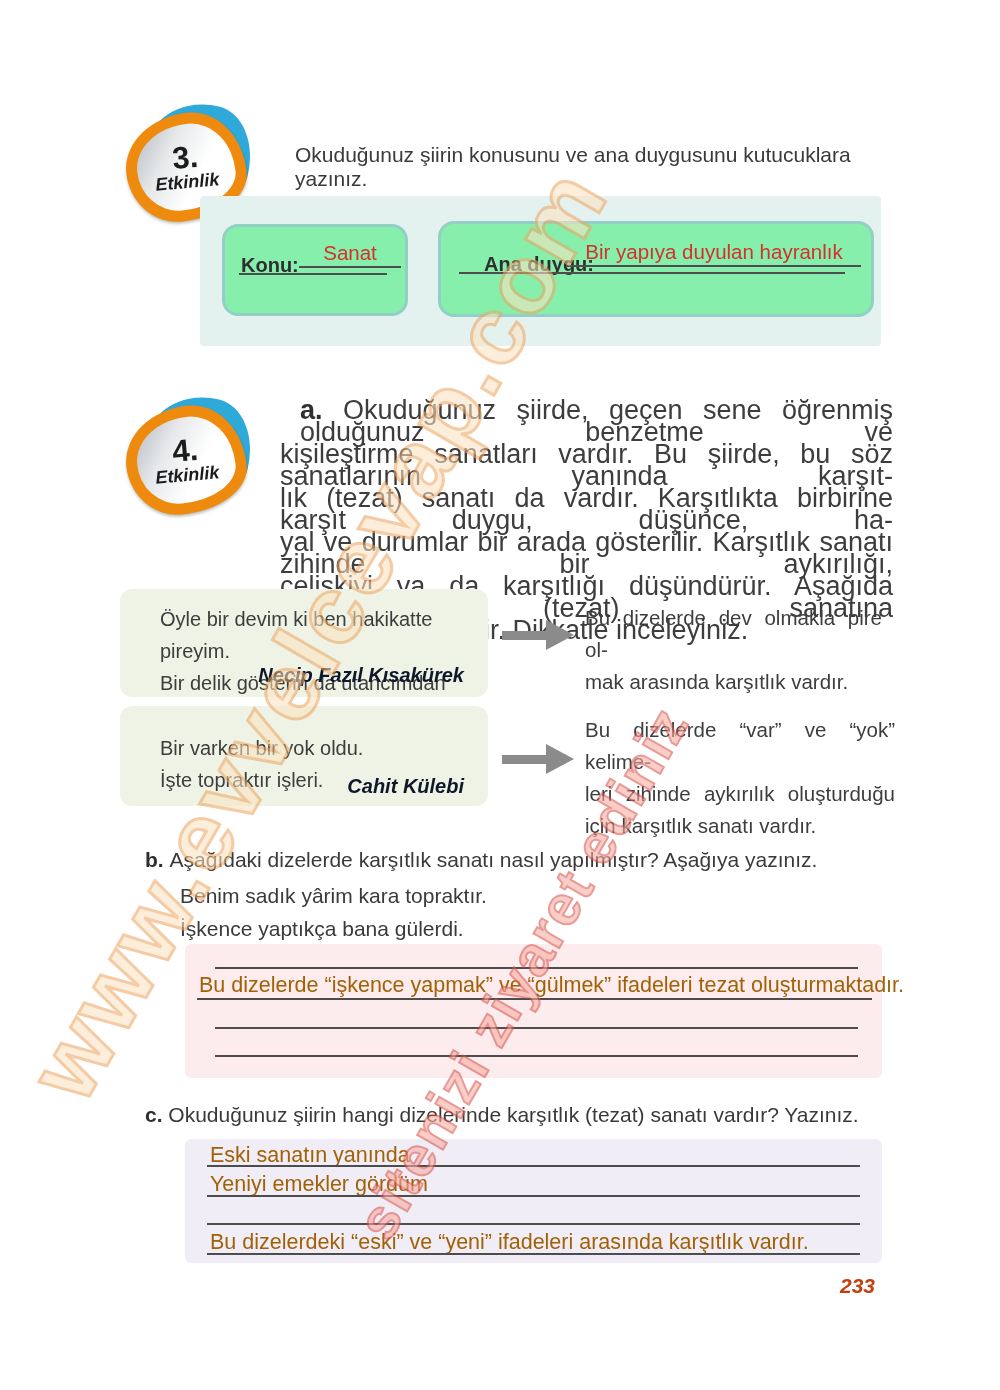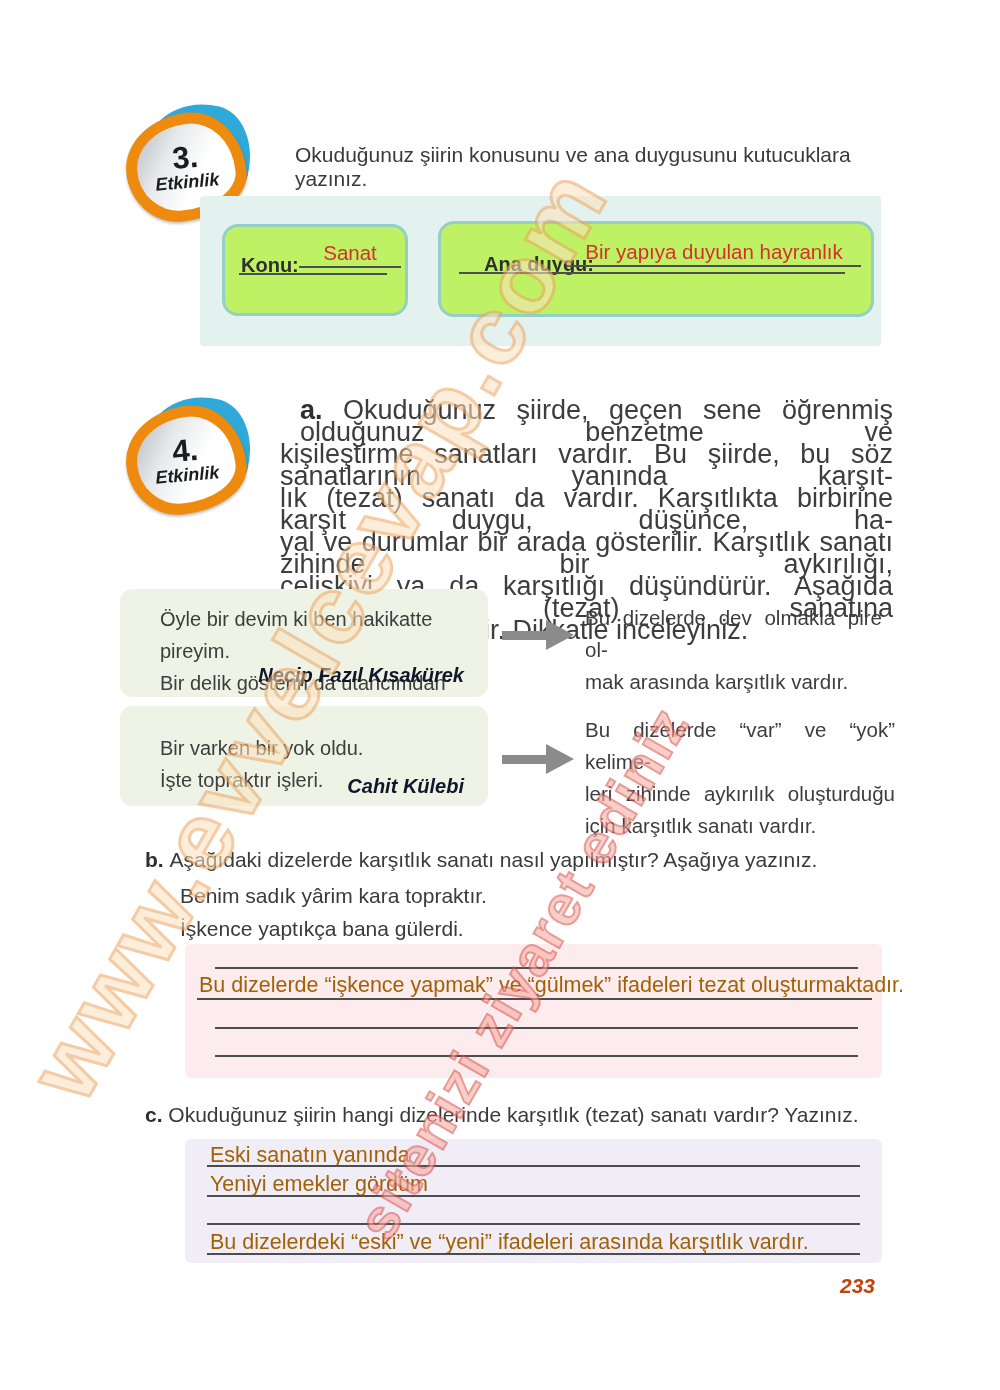--- a/index.html
+++ b/index.html
@@ -23,21 +23,21 @@
   .txt{position:absolute;}
   .instr{font-size:21px;}
   .qline{font-size:21px;}
   .blabel{font-weight:bold;color:#2f2f2f;}
   .jline{text-align:justify;text-align-last:justify;}
   .para{font-size:27px;line-height:22px;color:#3d3d3d;}
   .para .first{padding-left:20px;}
   .para .last{text-align:left;text-align-last:left;}
   
   .cyanbox{position:absolute;left:200px;top:196px;width:681px;height:150px;background:#e4f2ef;border-radius:4px;}
-  .wbox{position:absolute;background:#bef264;border:3px solid #93cfc6;border-radius:16px;}
+  .wbox{position:absolute;background:#86efac;border:3px solid #93cfc6;border-radius:16px;}
   .wbox .lab{position:absolute;font-size:20px;font-weight:bold;color:#2f2f2f;}
   .ansline{display:inline-block;border-bottom:2px solid #4d4d4d;text-align:center;
     color:#d5302c;font-size:20.5px;padding:0 8px 1px 8px;}
   .wline{position:absolute;border-bottom:2px solid #4d4d4d;}
   
   .greenbox{position:absolute;background:#eef3e5;border-radius:12px;}
   .poem{position:absolute;font-size:20px;line-height:32px;color:#3d3d3d;}
   .author{position:absolute;font-size:20px;font-weight:bold;font-style:italic;color:#0f172a;}
   .expl{position:absolute;font-size:20.5px;line-height:32px;color:#3d3d3d;}
   .arrow{position:absolute;width:74px;height:30px;}

